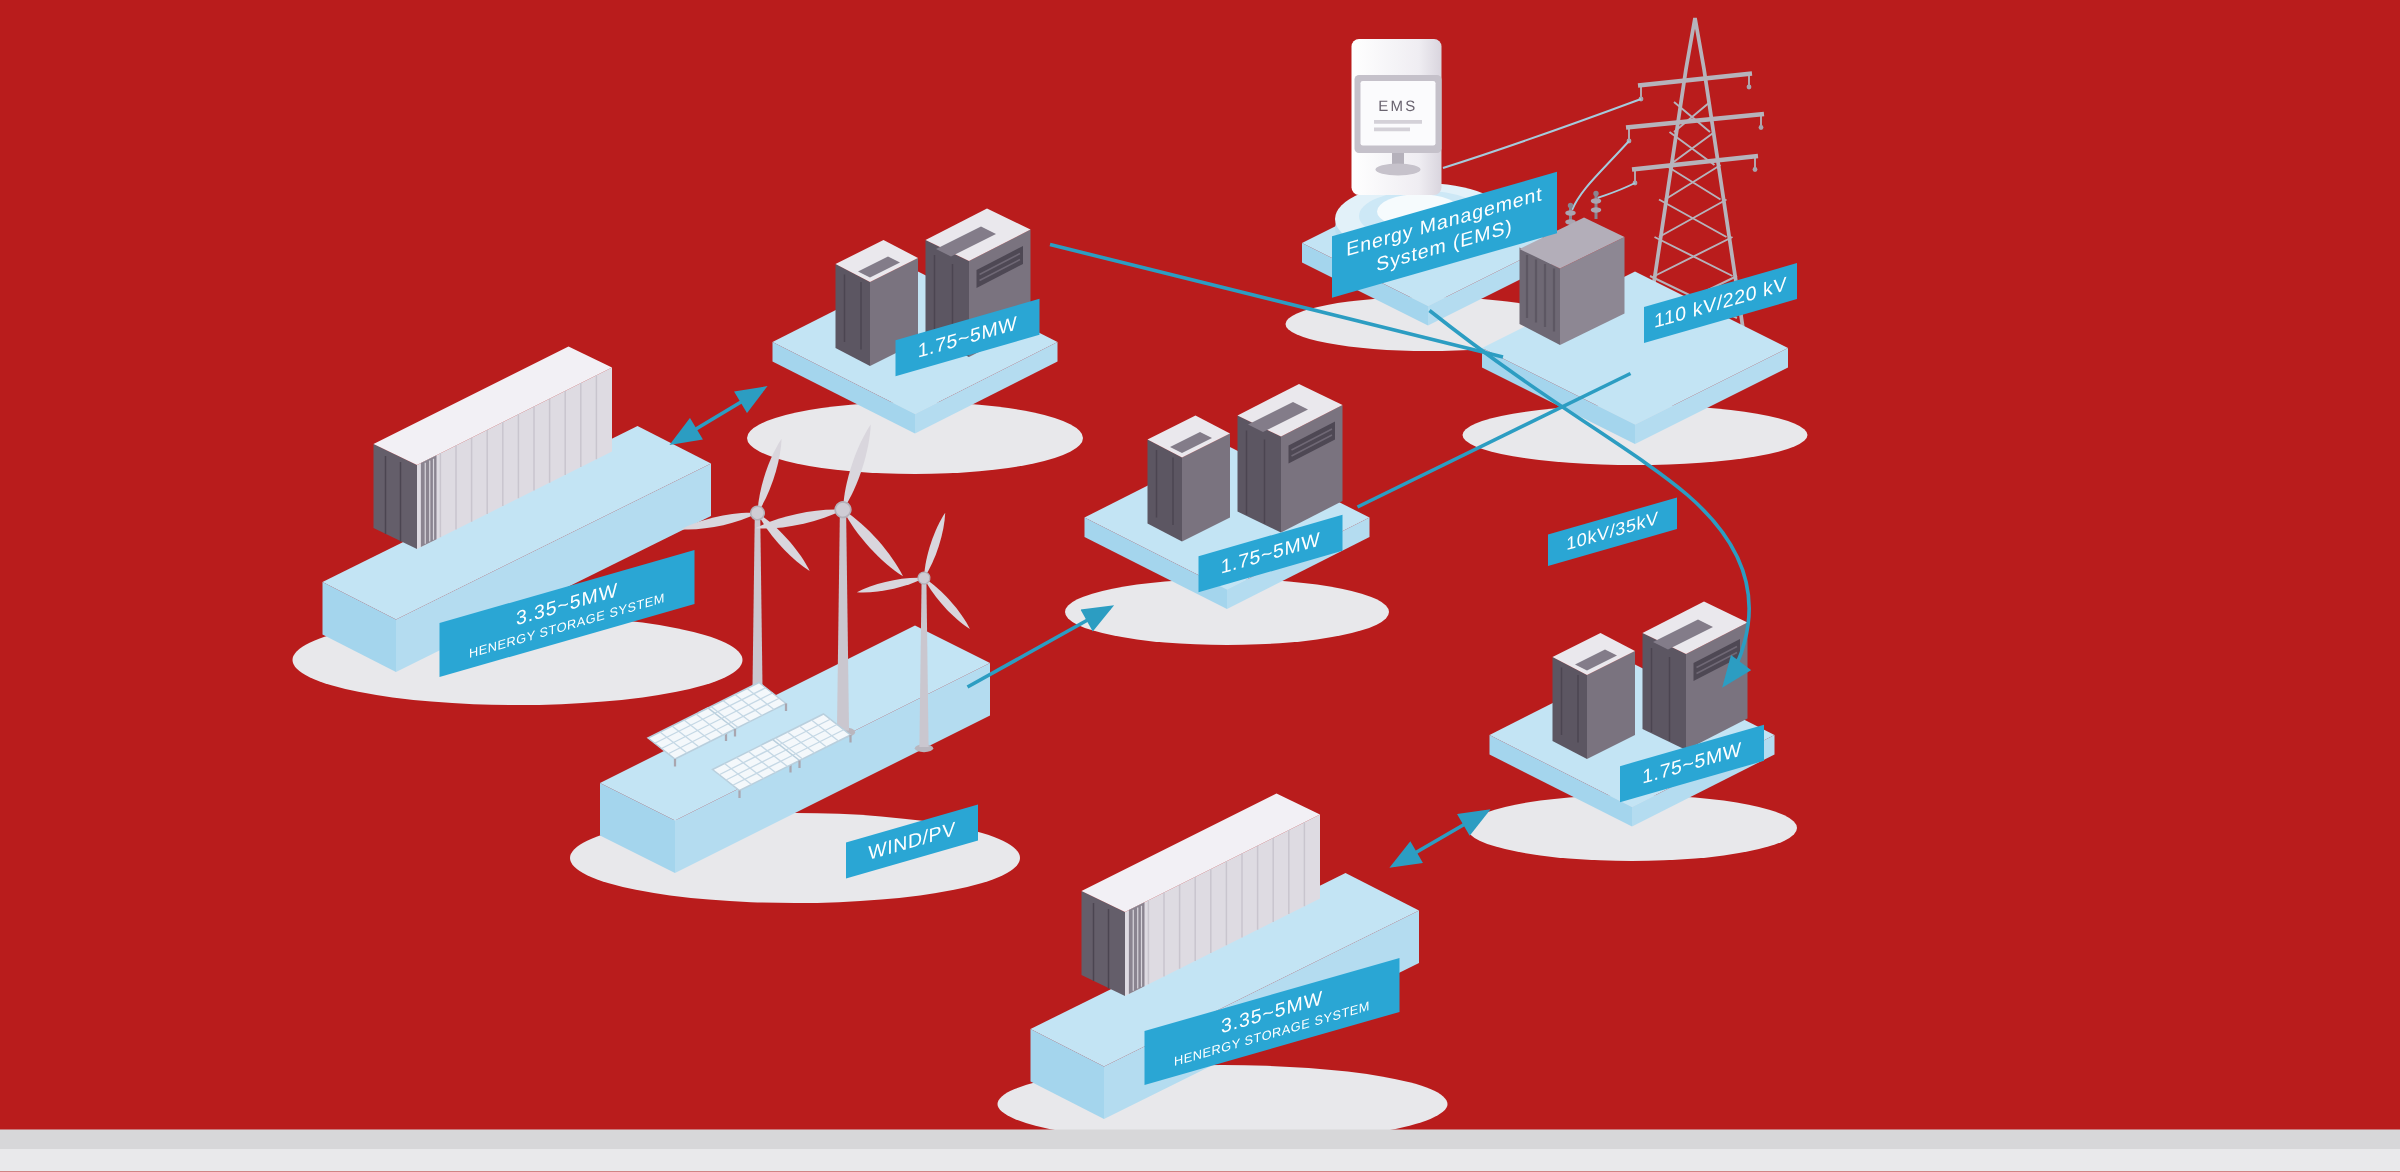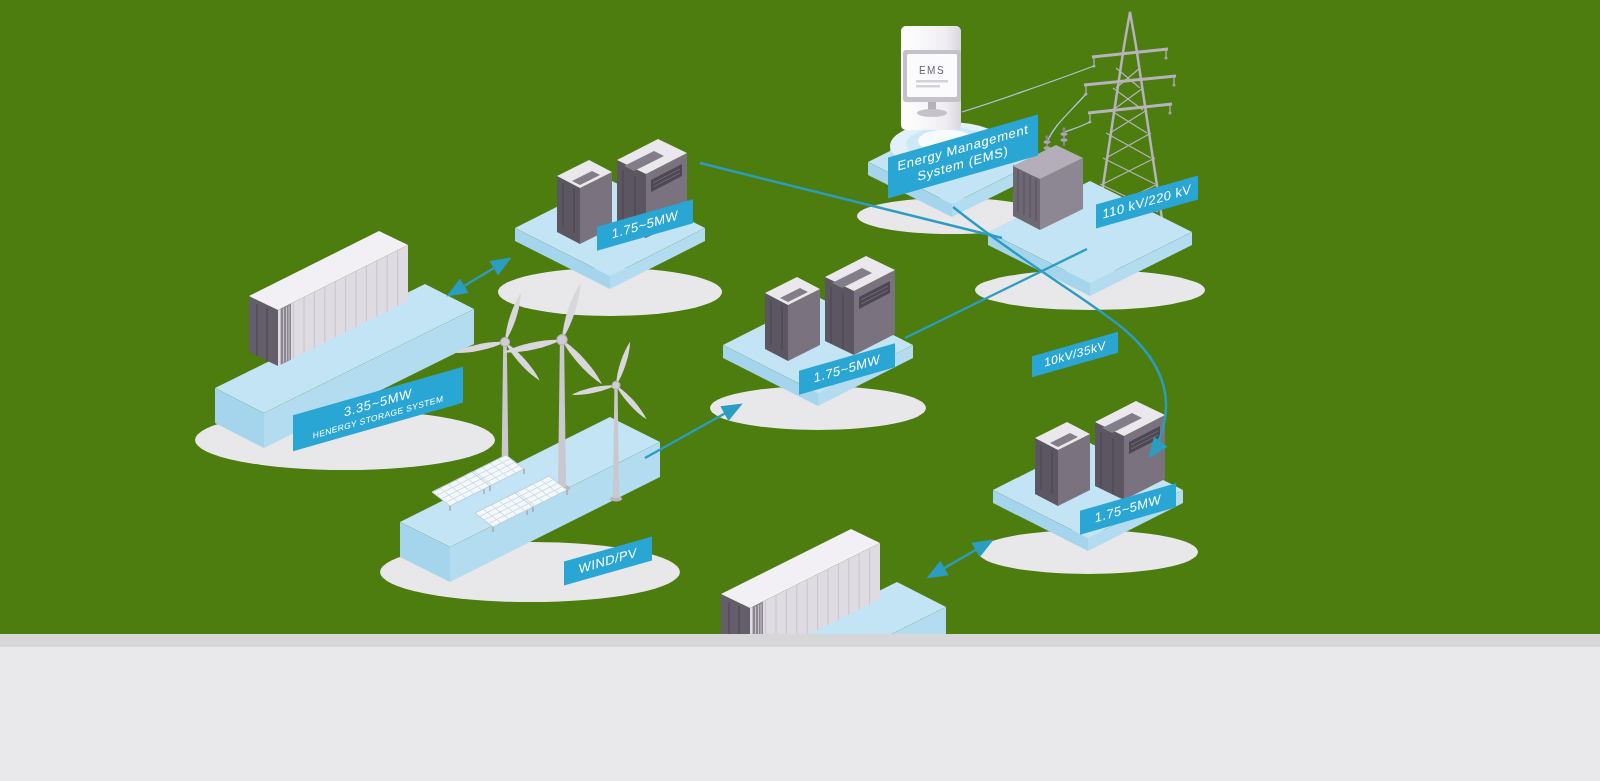--- a/index.html
+++ b/index.html
@@ -1,18 +1,18 @@
 <!DOCTYPE html>
 <html><head>
 <meta charset="utf-8">
 <style>
   *{margin:0;padding:0;box-sizing:border-box}
   html,body{background:#e9e9eb}
   body{font-family:"Liberation Sans",sans-serif}
-  .stage{position:relative;width:1600px;height:647px;background:#4d7c0f;overflow:hidden;margin:0 auto}
+  .stage{position:relative;width:1600px;height:766px;background:#b91c1c;overflow:hidden;margin:0 auto}
   .stage svg{position:absolute;left:0;top:0}
   .iso-label{
     position:absolute;
     transform:skewY(-16deg);
     background:#2aa6d4;
     color:#ffffff;
     text-align:center;
     padding:4px 6px;
     font-size:13px;
     line-height:1.25;

